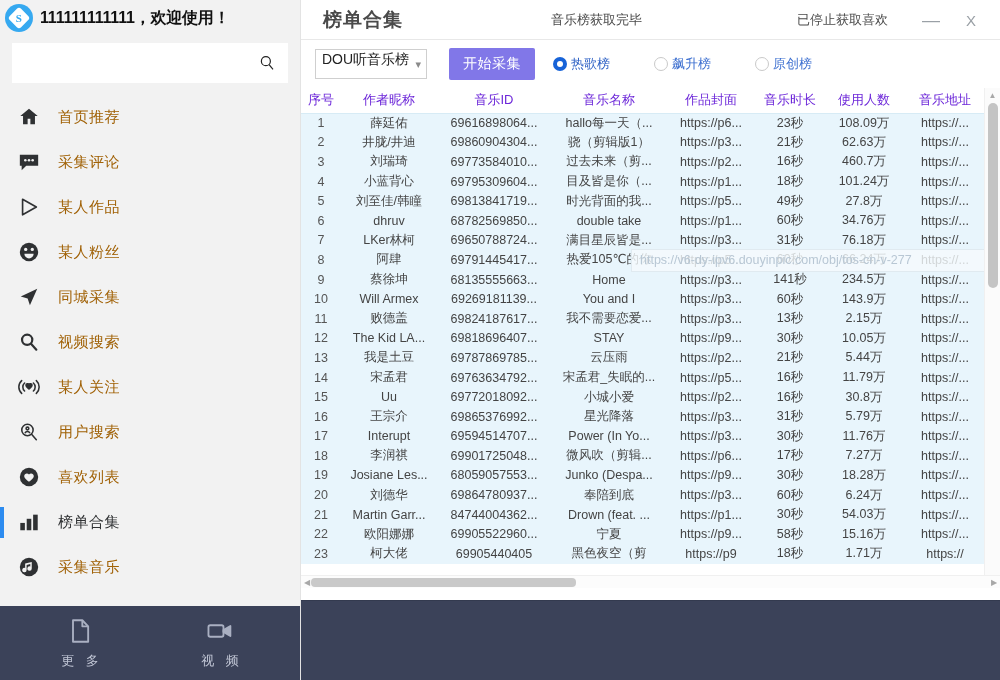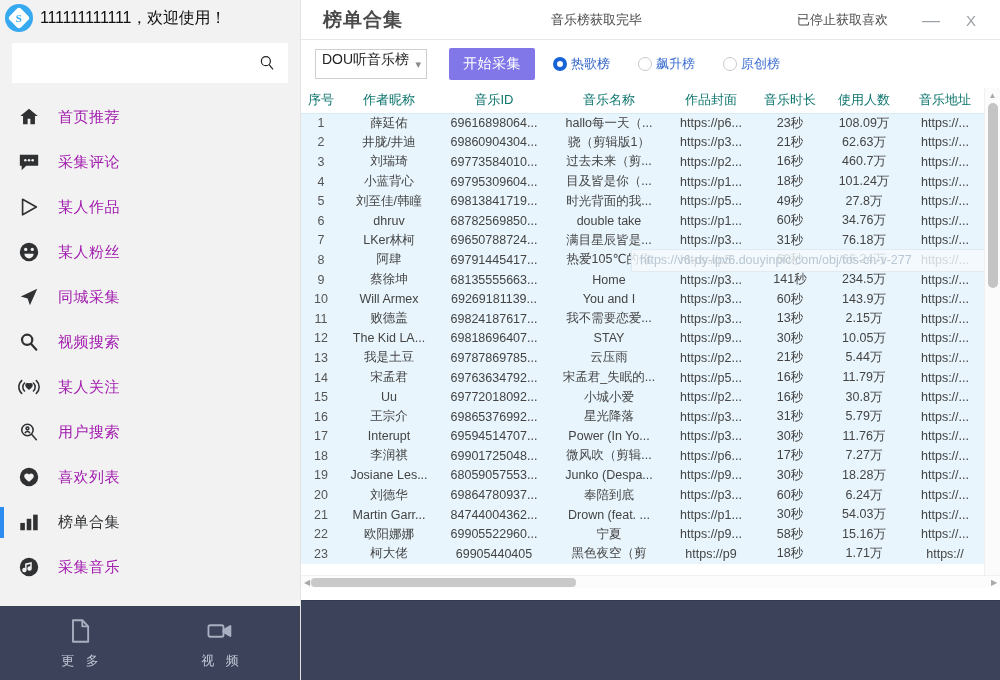--- a/index.html
+++ b/index.html
@@ -48,21 +48,21 @@
     border-radius: 3px;
     display: flex; align-items: center; justify-content: center;
   }
   .logo-s {
     transform: rotate(-45deg);
     color: #36a9f0; font-size: 11px; font-weight: bold;
     font-family: "Liberation Serif", serif;
     line-height: 1;
   }
   .welcome {
-    font-size: 16px; font-weight: normal; color: #111;
+    font-size: 16px; font-weight: bold; color: #111;
     margin-left: 6px;
     white-space: nowrap;
     letter-spacing: -0.2px;
   }
   .sb-searchwrap {
     padding: 6px 12px 10px 12px;
   }
   .sb-search {
     height: 40px;
     background: #ffffff;
@@ -99,21 +99,21 @@
   }
   .nav-item .ico {
     width: 34px; height: 34px;
     flex: 0 0 34px;
     display: flex; align-items: center; justify-content: center;
     color: #2f3133;
   }
   .nav-item .lbl {
     margin-left: 12px;
     font-size: 15px;
-    color: #a21caf;
+    color: #a16207;
     letter-spacing: 0.5px;
   }
   .nav-item.active::before {
     content: "";
     position: absolute; left: 0; top: 7px;
     width: 4px; height: 31px;
     background: #2d8cf0;
   }
   .nav-item.active .lbl { color: #2f3133; }
   .nav-gap { height: 16px; }
@@ -211,21 +211,21 @@
     margin-left: 22px;
     height: 32px; min-width: 80px;
     background: #8177e8;
     color: #fff; font-size: 14px;
     border: none; border-radius: 2px;
     display: flex; align-items: center; justify-content: center;
     padding: 0 14px;
     cursor: pointer;
     letter-spacing: 0.5px;
   }
-  .radio-group { display: flex; align-items: center; margin-left: 18px; gap: 28px; }
+  .radio-group { display: flex; align-items: center; margin-left: 18px; gap: 44px; }
   .radio {
     display: flex; align-items: center; gap: 4px;
     cursor: pointer;
   }
   .radio .dot {
     width: 14px; height: 14px; border-radius: 50%;
     border: 1px solid #c9c9c9; background: #fff;
     flex: 0 0 14px;
     position: relative;
   }
@@ -252,21 +252,21 @@
   .tbl {
     position: absolute;
     left: 0; top: 0;
     width: 692px;
     border-collapse: collapse;
     table-layout: fixed;
   }
   .tbl th {
     height: 25px;
     font-size: 13px; font-weight: normal;
-    color: #0f766e;
+    color: #6d28d9;
     background: #ffffff;
     text-align: center;
     border-bottom: 1px solid #d7ebf5;
     white-space: nowrap;
     overflow: hidden;
   }
   .tbl td {
     height: 19.6px;
     font-size: 12.5px;
     color: #444;

